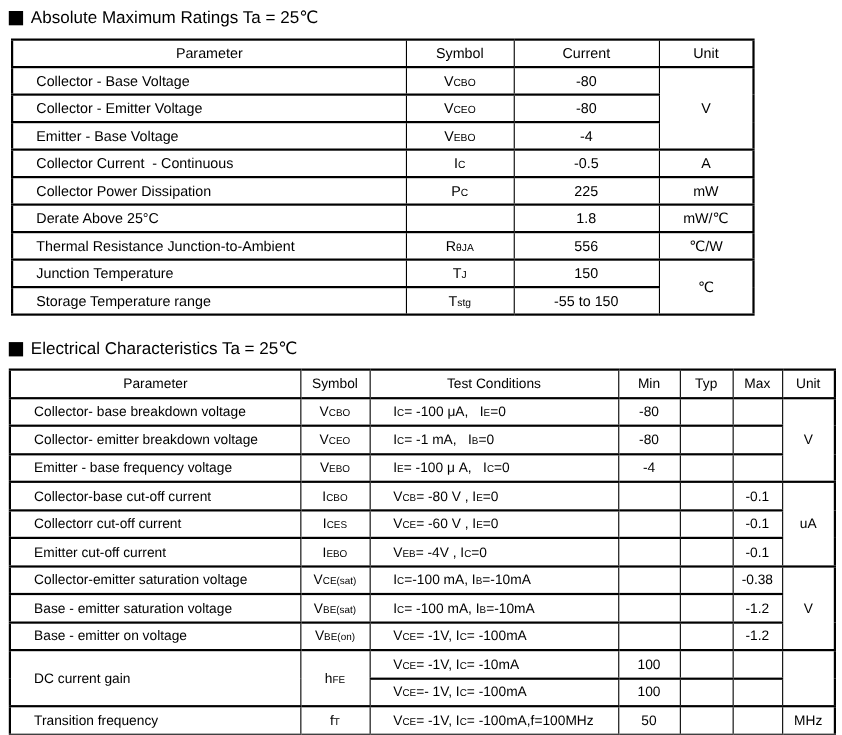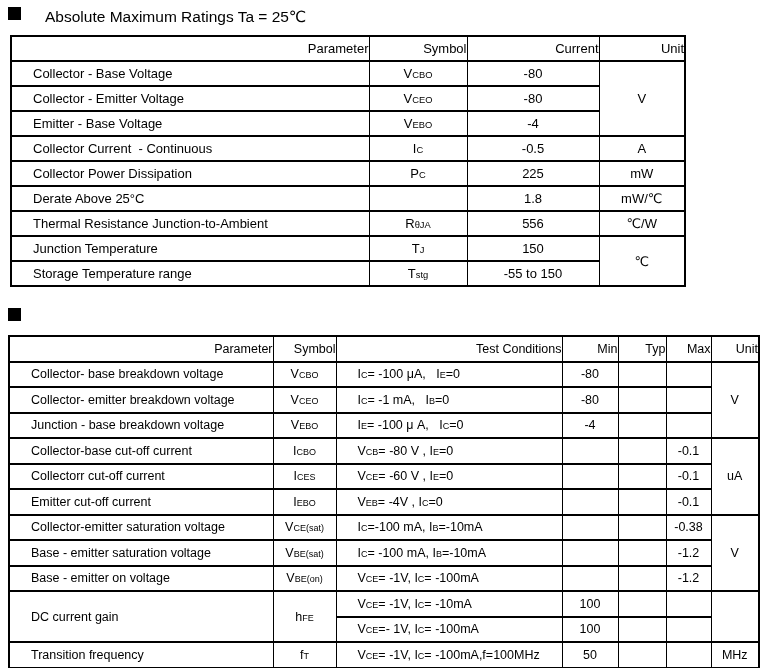--- a/index.html
+++ b/index.html
@@ -3,21 +3,21 @@
 <meta charset="utf-8">
 <style>
   html,body{margin:0;padding:0;background:#fff;}
   body{
     width:765px;height:668px;
     font-family:"Liberation Sans","DejaVu Sans",sans-serif;
     color:#000;
   }
   .page{padding:7px 0 0 8px;}
   .sec-title{
-    display:flex;align-items:flex-start;gap:24px;
+    display:flex;align-items:center;gap:7px;
     font-size:15.5px;line-height:19px;height:19px;
   }
   .sq{width:13px;height:13px;background:#000;flex:0 0 auto;}
   table{
     border-collapse:collapse;table-layout:fixed;
     border:2px solid #000;
   }
   #amr-table{margin:9px 0 0 2px;width:674px;}
   #ec-table{margin:8px 0 0 0;width:750px;}
   #ec-title{margin-top:21px;}
@@ -28,21 +28,21 @@
     font-size:13px;
     padding:0;
     text-align:center;
     vertical-align:middle;
     white-space:pre;
     overflow:hidden;
   }
   #ec-table td{height:23.5px;font-size:12.5px;}
   td.p{text-align:left;padding-left:21px;}
   td.cond{text-align:left;padding-left:21px;}
-  tr.head td{text-align:right;font-size:13px;}
+  tr.head td{text-align:center;font-size:13px;}
   .sub{font-size:0.72em;}
 </style>
 </head>
 <body>
 
 <div class="page">
 
   <div class="sec-title">
     <span class="sq"></span>
     <span>Absolute Maximum Ratings Ta = 25℃</span>
@@ -111,20 +111,21 @@
     <tr>
       <td class="p">Storage Temperature range</td>
       <td><span>T</span><span class="sub">stg</span></td>
       <td>-55 to 150</td>
     </tr>
   </tbody>
     </table>
 
   <div class="sec-title" id="ec-title">
     <span class="sq"></span>
+    <span>Electrical Characteristics Ta = 25℃</span>
   </div>
 
   <table id="ec-table">
     <colgroup>
         <col style="width:264px">
         <col style="width:63px">
         <col style="width:226px">
         <col style="width:56px">
         <col style="width:48px">
         <col style="width:45px">
@@ -151,21 +152,21 @@
     </tr>
     <tr>
       <td class="p">Collector- emitter breakdown voltage</td>
       <td><span>V</span><span class="sub">CEO</span></td>
       <td class="cond"><span>I</span><span class="sub">C</span><span>= -1 mA,   I</span><span class="sub">B</span><span>=0</span></td>
       <td>-80</td>
       <td></td>
       <td></td>
     </tr>
     <tr>
-      <td class="p">Junction - base breakdown voltage</td>
+      <td class="p">Emitter - base frequency voltage</td>
       <td><span>V</span><span class="sub">EBO</span></td>
       <td class="cond"><span>I</span><span class="sub">E</span><span>= -100 μ A,   I</span><span class="sub">C</span><span>=0</span></td>
       <td>-4</td>
       <td></td>
       <td></td>
     </tr>
     <tr>
       <td class="p">Collector-base cut-off current</td>
       <td><span>I</span><span class="sub">CBO</span></td>
       <td class="cond"><span>V</span><span class="sub">CB</span><span>= -80 V , I</span><span class="sub">E</span><span>=0</span></td>

